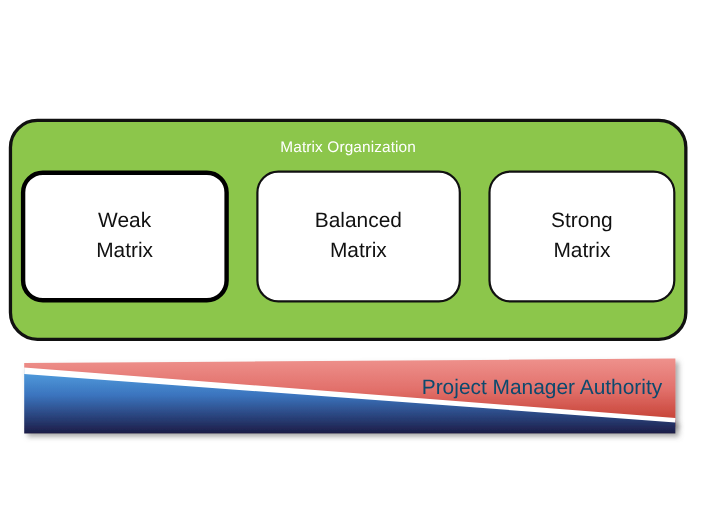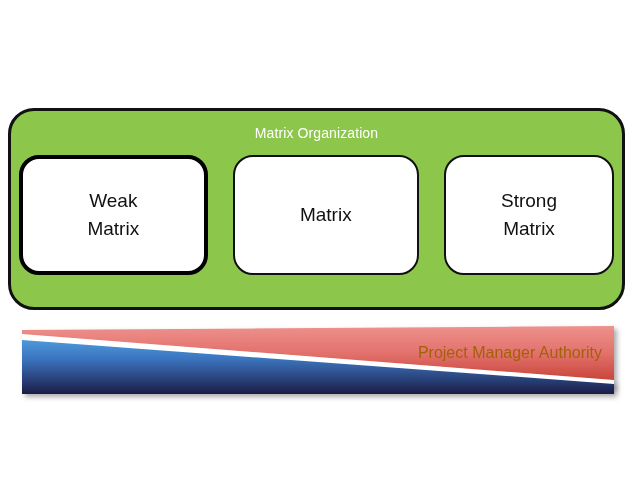--- a/index.html
+++ b/index.html
@@ -105,22 +105,22 @@
     position: absolute;
     left: -8px;
     top: -4px;
     width: 610px;
     height: 80px;
     overflow: visible;
   }
 
   .authority-label {
     position: absolute;
-    color: #a16207;
-    font-size: 16px;
+    color: #0c4a6e;
+    font-size: 19px;
     line-height: 22px;
     white-space: nowrap;
   }
 
   .label-project {
     right: 10px;
     top: 16px;
   }
   .label-functional {
     left: 14px;
@@ -137,20 +137,21 @@
     <div class="matrix-title">Matrix Organization</div>
 
     <div class="matrix-boxes">
 
       <div class="matrix-box box-weak">
         <span class="line">Weak</span>
         <span class="line">Matrix</span>
       </div>
 
       <div class="matrix-box box-balanced">
+        <span class="line">Balanced</span>
         <span class="line">Matrix</span>
       </div>
 
       <div class="matrix-box box-strong">
         <span class="line">Strong</span>
         <span class="line">Matrix</span>
       </div>
 
     </div>
   </div>

